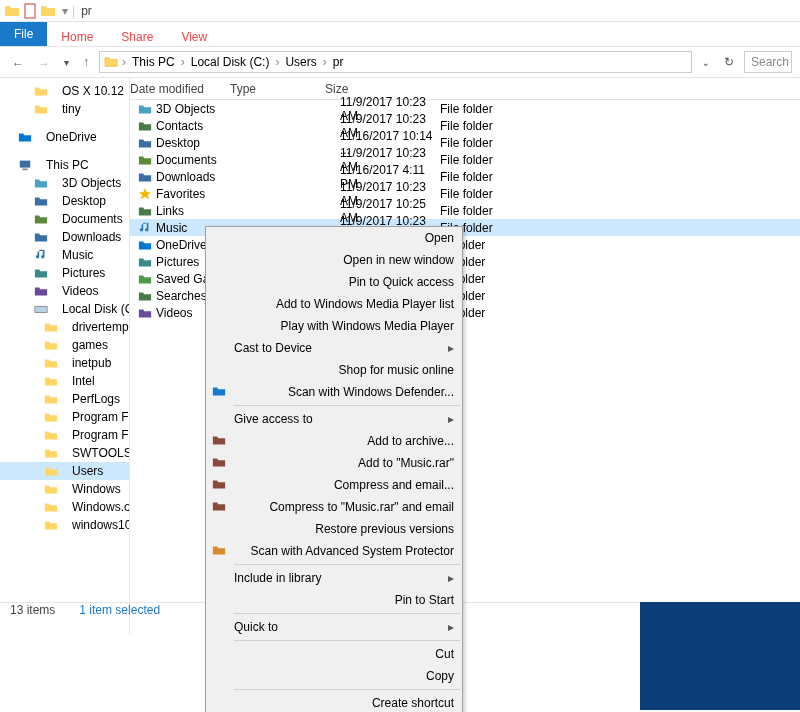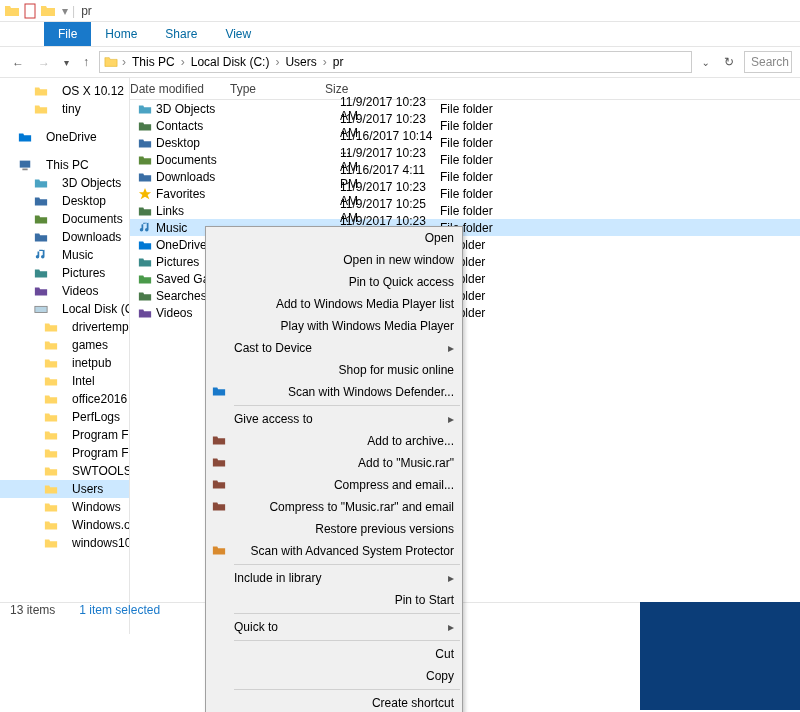--- a/index.html
+++ b/index.html
@@ -3,23 +3,23 @@
   <meta charset="utf-8">
   <style>
     * { margin: 0; padding: 0; box-sizing: border-box; font-family: 'Segoe UI', sans-serif; font-size: 12px; }
     body { background: #fff; width: 800px; height: 712px; overflow: hidden; }
     
     .titlebar { height: 22px; background: #fff; display: flex; align-items: center; padding: 0 4px; border-bottom: 1px solid #e5e5e5; }
     .titlebar-icon { width: 16px; height: 16px; margin-right: 2px; }
     .folder-ico { fill: #ffd666; }
     .titlebar-title { margin-left: 6px; color: #444; }
     
-    .ribbon-tabs { height: 24px; display: flex; align-items: center; margin-left: 44px; }
+    .ribbon-tabs { height: 24px; display: flex; align-items: flex-start; }
     .tab-file { background: #1979ca; color: #fff; padding: 4px 14px; height: 24px; display: flex; align-items: center; }
-    .tab { padding: 8px 14px; color: #0369a1; }
+    .tab { padding: 8px 14px; color: #ef4444; }
     
     .nav-row { height: 32px; display: flex; align-items: center; padding: 0 8px; border-top: 1px solid #e5e5e5; border-bottom: 1px solid #e5e5e5; gap: 6px; }
     .nav-arrow { color: #555; padding: 2px 4px; }
     .nav-arrow.disabled { color: #bbb; }
     .breadcrumb { flex: 1; display: flex; align-items: center; border: 1px solid #ccc; height: 22px; padding: 0 4px; gap: 2px; }
     .crumb { padding: 0 2px; }
     .crumb-sep { color: #888; padding: 0 2px; }
     .search-box { border: 1px solid #ccc; height: 22px; padding: 0 6px; color: #888; display: flex; align-items: center; width: 48px; }
     
     .body { display: flex; height: 556px; }
@@ -199,26 +199,20 @@
       <div class="tree-item l3">
         <svg class="ico" viewBox="0 0 16 16">
           <path fill="#ffd666" d="M1 4h5l1 2h8v7H1z"></path>
         </svg>
         <span>Intel</span>
       </div>
       <div class="tree-item l3">
         <svg class="ico" viewBox="0 0 16 16">
           <path fill="#ffd666" d="M1 4h5l1 2h8v7H1z"></path>
         </svg>
-        <span>office2016</span>
-      </div>
-      <div class="tree-item l3">
-        <svg class="ico" viewBox="0 0 16 16">
-          <path fill="#ffd666" d="M1 4h5l1 2h8v7H1z"></path>
-        </svg>
         <span>PerfLogs</span>
       </div>
       <div class="tree-item l3">
         <svg class="ico" viewBox="0 0 16 16">
           <path fill="#ffd666" d="M1 4h5l1 2h8v7H1z"></path>
         </svg>
         <span>Program Files</span>
       </div>
       <div class="tree-item l3">
         <svg class="ico" viewBox="0 0 16 16">

